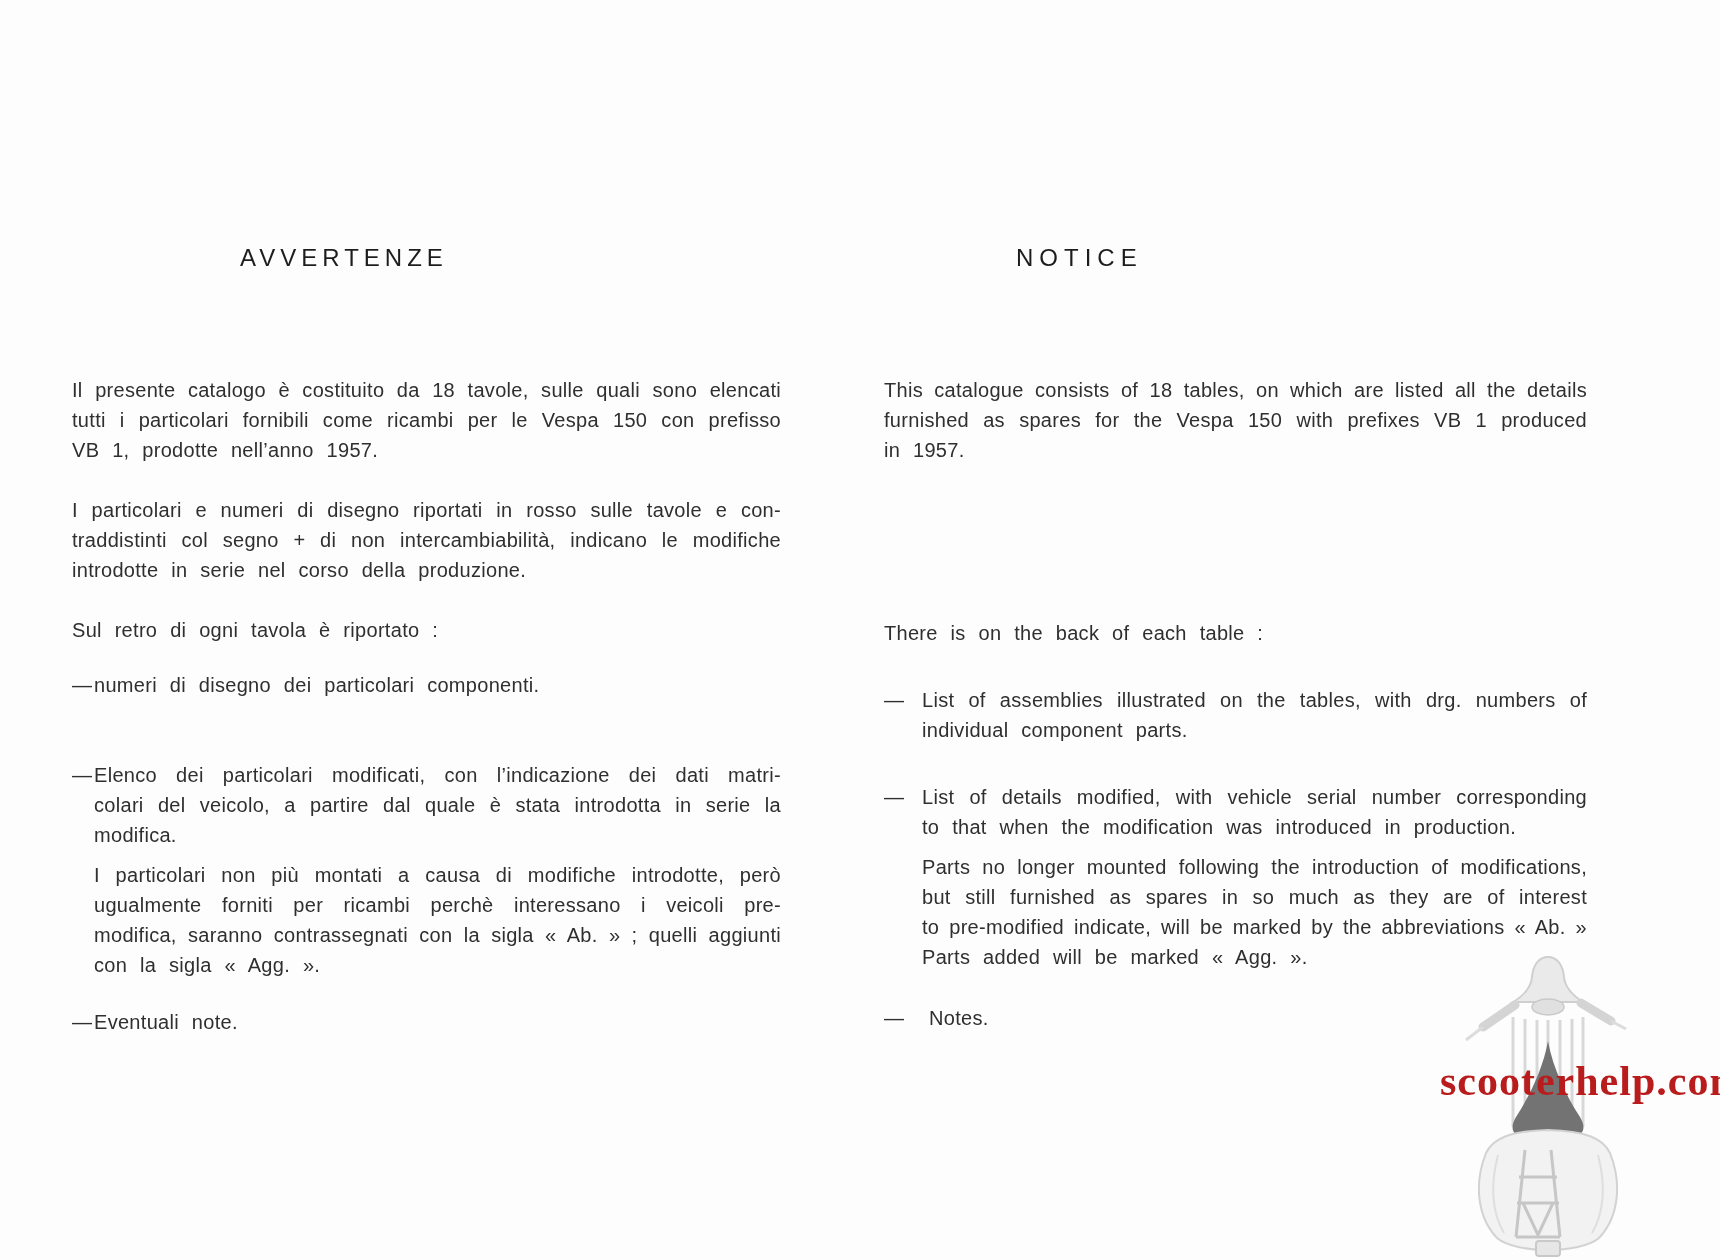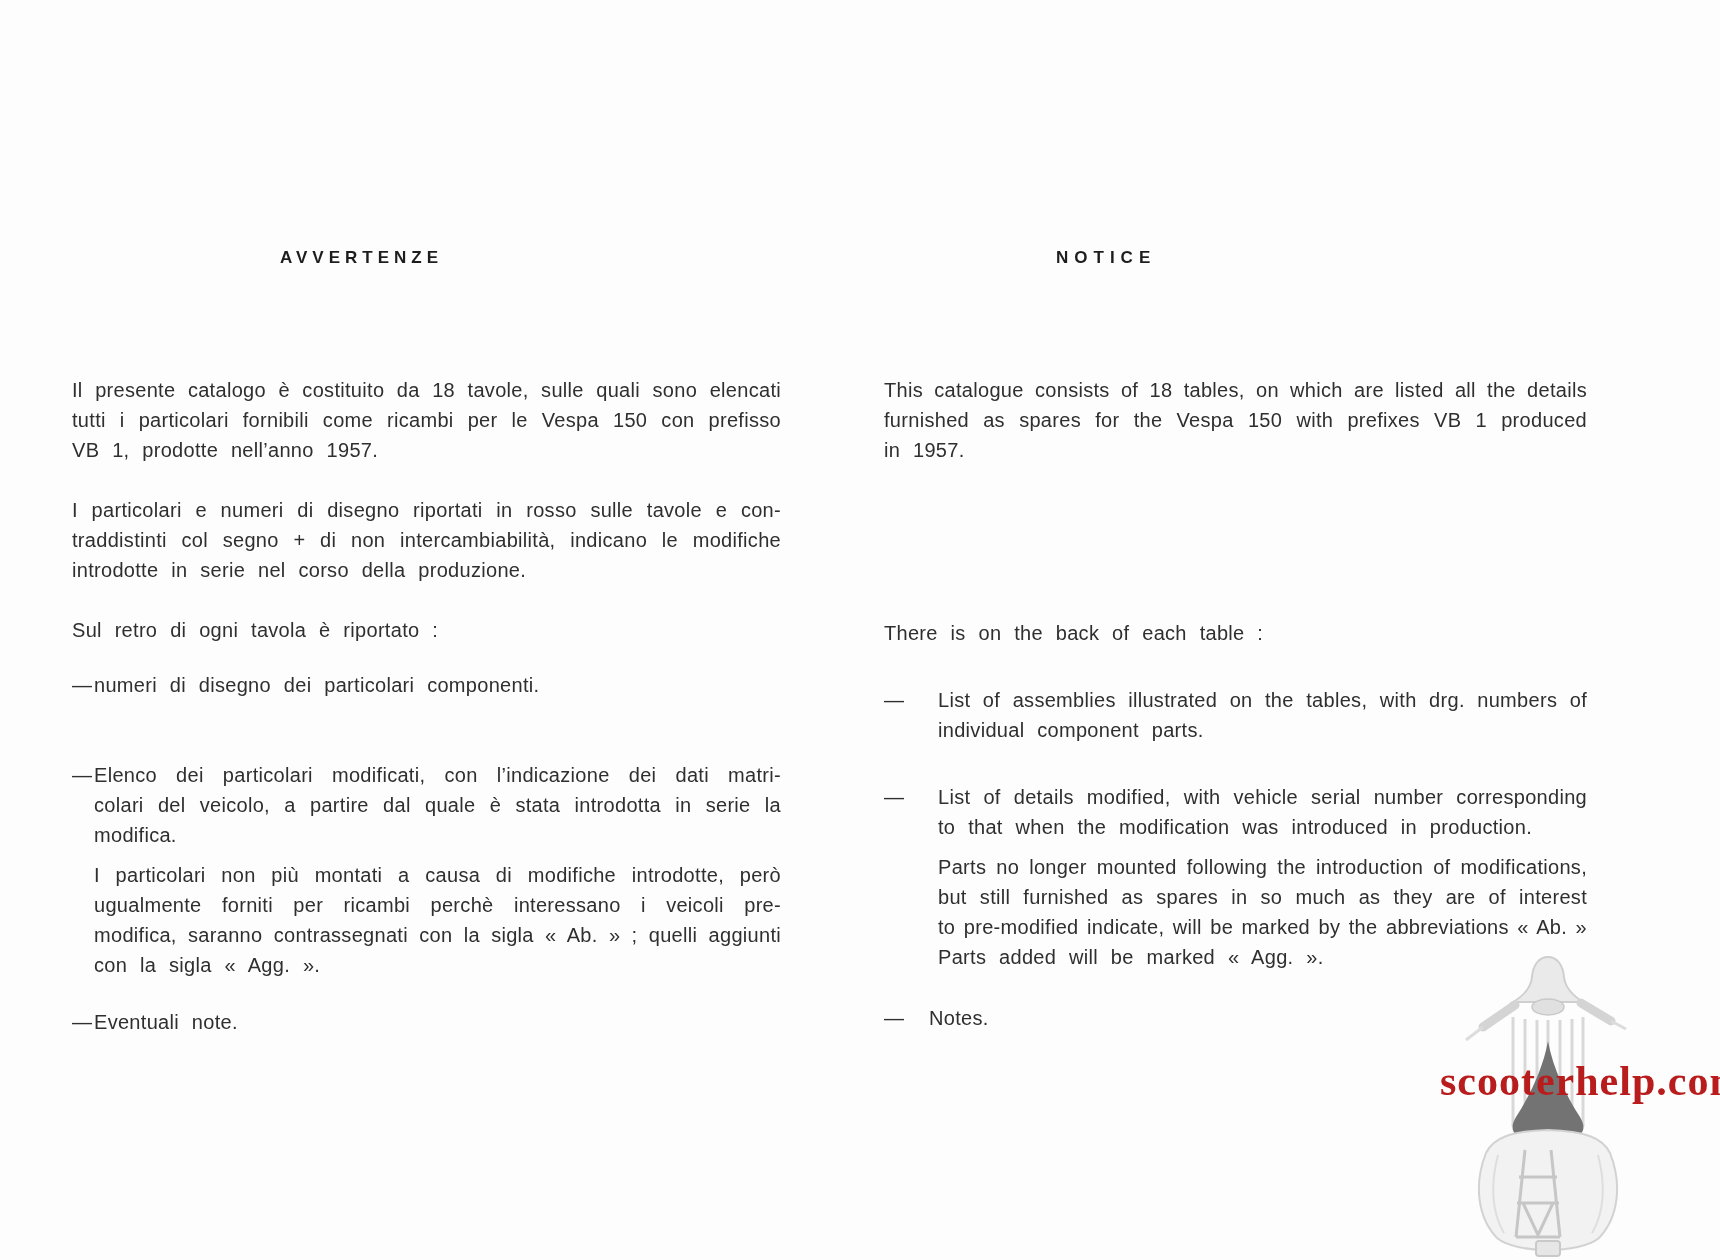--- a/index.html
+++ b/index.html
@@ -20,39 +20,38 @@
     letter-spacing: 0.3px;
   }
   .col { position: absolute; top: 0; height: 1260px; }
   #col-italian { left: 72px;  width: 709px; }
   #col-english { left: 884px; width: 703px; }
 
   .block { position: absolute; left: 0; right: 0; }
 
   .title {
     position: absolute;
-    font-weight: 700;
-    font-size: 17px;
+    font-weight: 400;
+    font-size: 24px;
     letter-spacing: 6px;
     color: #1d1d1d;
     white-space: nowrap;
-    margin-left: 40px;
   }
   #title-it { left: 240px;  top: 243px; letter-spacing: 5px; }
   #title-en { left: 1016px; top: 243px; }
 
   
   .jl { text-align: justify; text-align-last: justify; word-spacing: 2px; }
   
   .ll { text-align: left; word-spacing: 7px; }
 
   .li  { position: absolute; left: 0; right: 0; }
   .dash { position: absolute; left: 0; top: 0; line-height: 30px; }
   #col-italian .li-lines, #col-italian .sub { margin-left: 22px; }
-  #col-english .li-lines, #col-english .sub { margin-left: 54px; }
+  #col-english .li-lines, #col-english .sub { margin-left: 38px; }
   #col-english .li-notes .li-lines { margin-left: 45px; }
 
   #watermark {
     position: absolute;
     left: 1440px;
     top: 1066px;
     font-family: "Liberation Serif", serif;
     font-weight: 700;
     font-size: 42px;
     letter-spacing: 1px;

